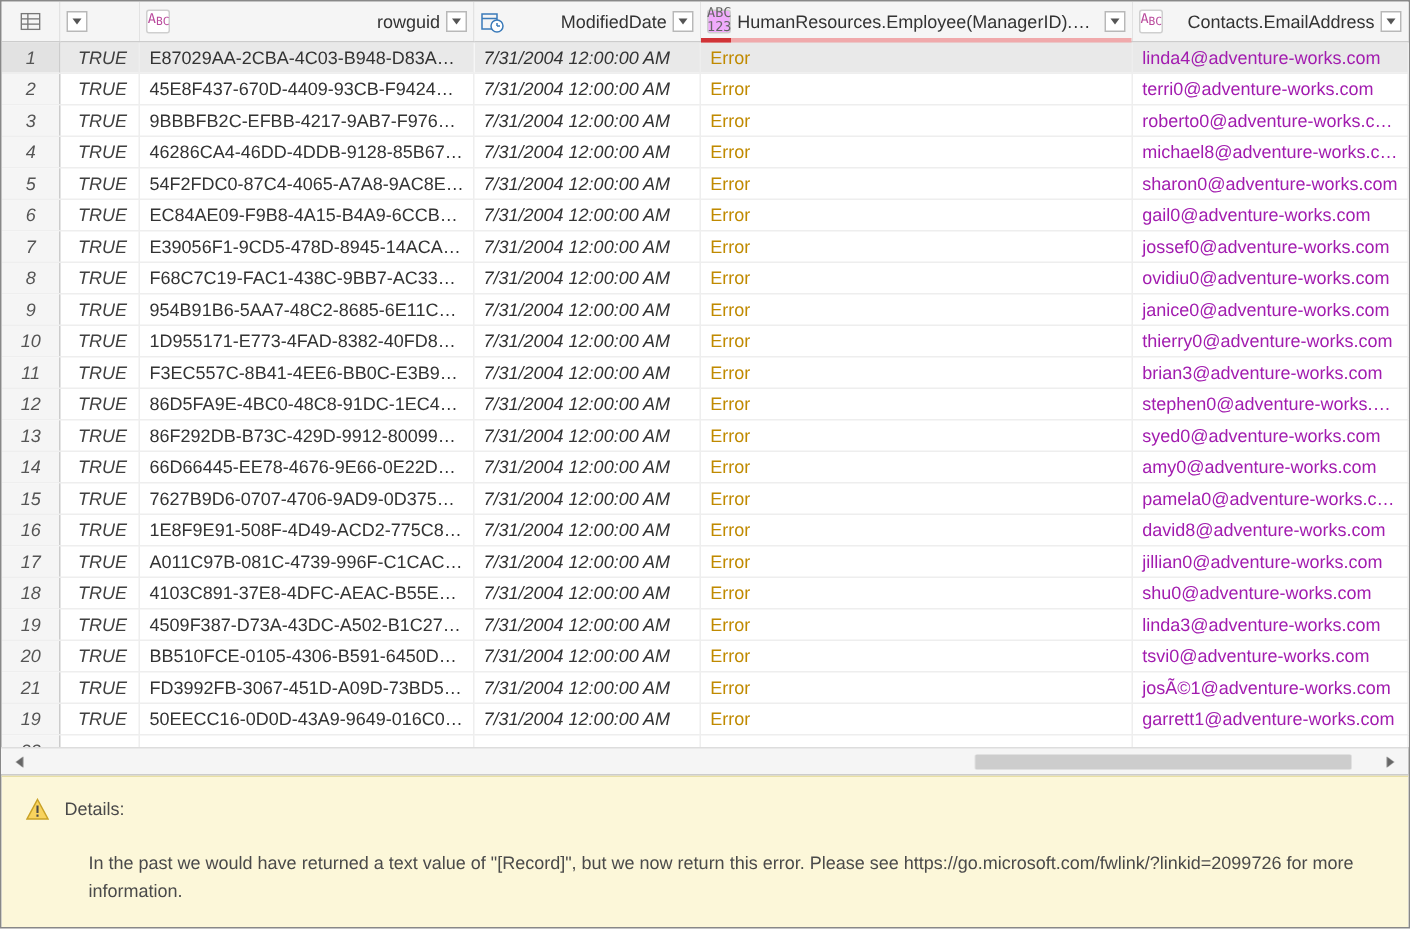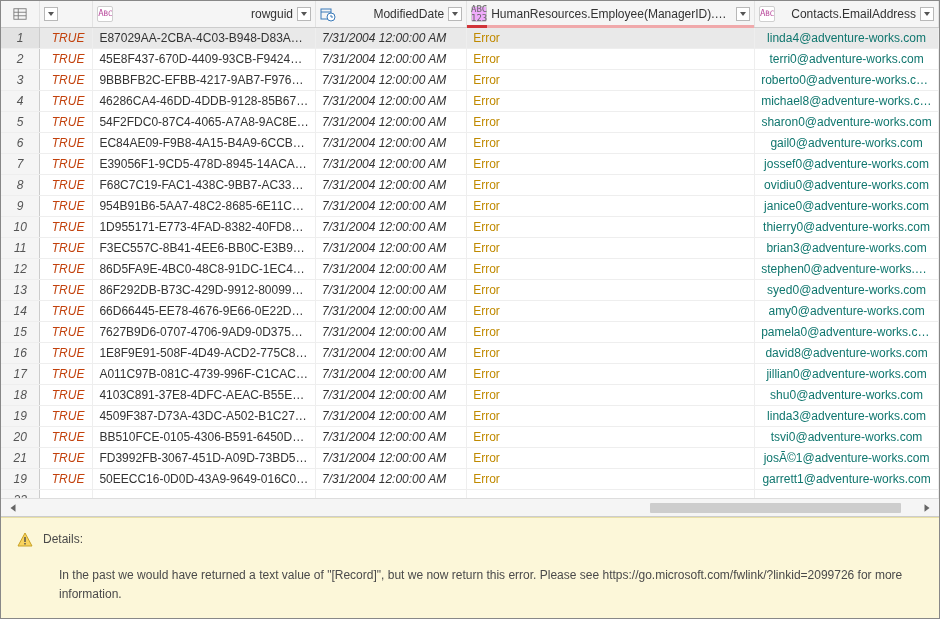--- a/index.html
+++ b/index.html
@@ -114,31 +114,31 @@
   tbody td.rownum {
     background:#f5f5f5;
     text-align:center;
     color:#555;
     font-style:italic;
     border-right:1px solid #ccc;
   }
   tbody td.bool {
     text-align:right;
     font-style:italic;
-    color:#c2410c;
+    color:#404040;
     padding-right:8px;
   }
   tbody td.guid { font-family:"Segoe UI",Arial,sans-serif; }
   tbody td.date {
     font-style:italic;
     color:#333;
     padding-right:10px;
   }
   tbody td.title { color:#c08a00; }
-  tbody td.email { color:#0f766e;text-align:center; }
+  tbody td.email { color:#a21caf; }
   tbody tr.sel td { background:#e9e9e9; }
   tbody tr.sel td.rownum { background:#e2e2e2; }
 
   .hscroll {
     height:18px;
     background:#f5f5f5;
     display:flex;
     align-items:center;
     border-top:1px solid #ddd;
     padding:1px 4px;

